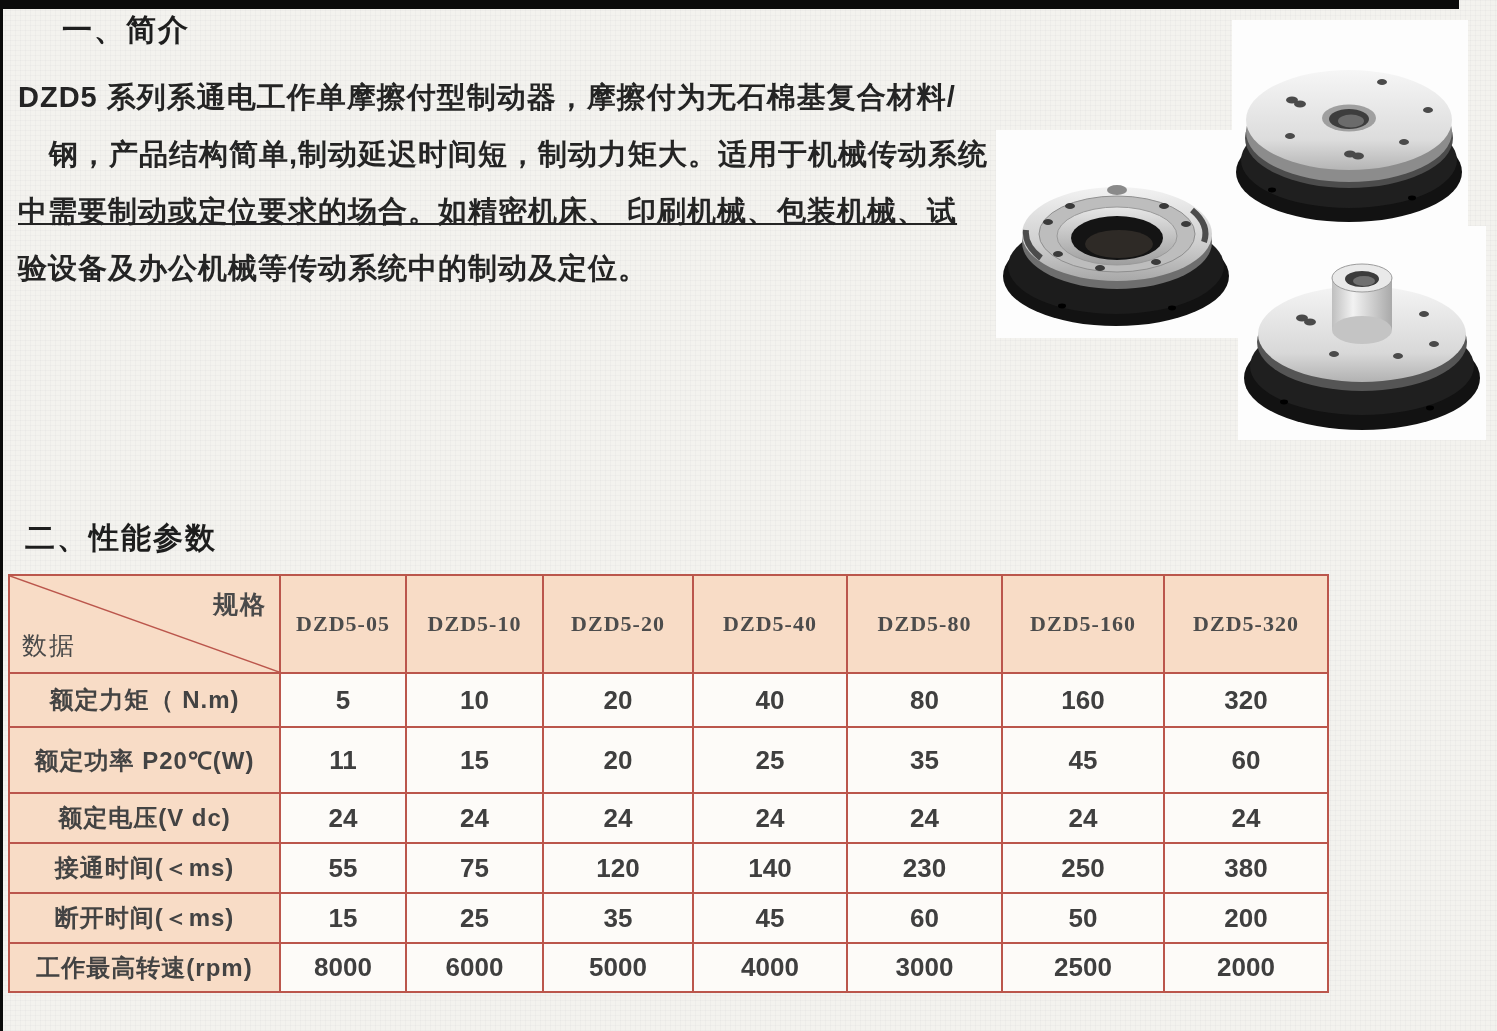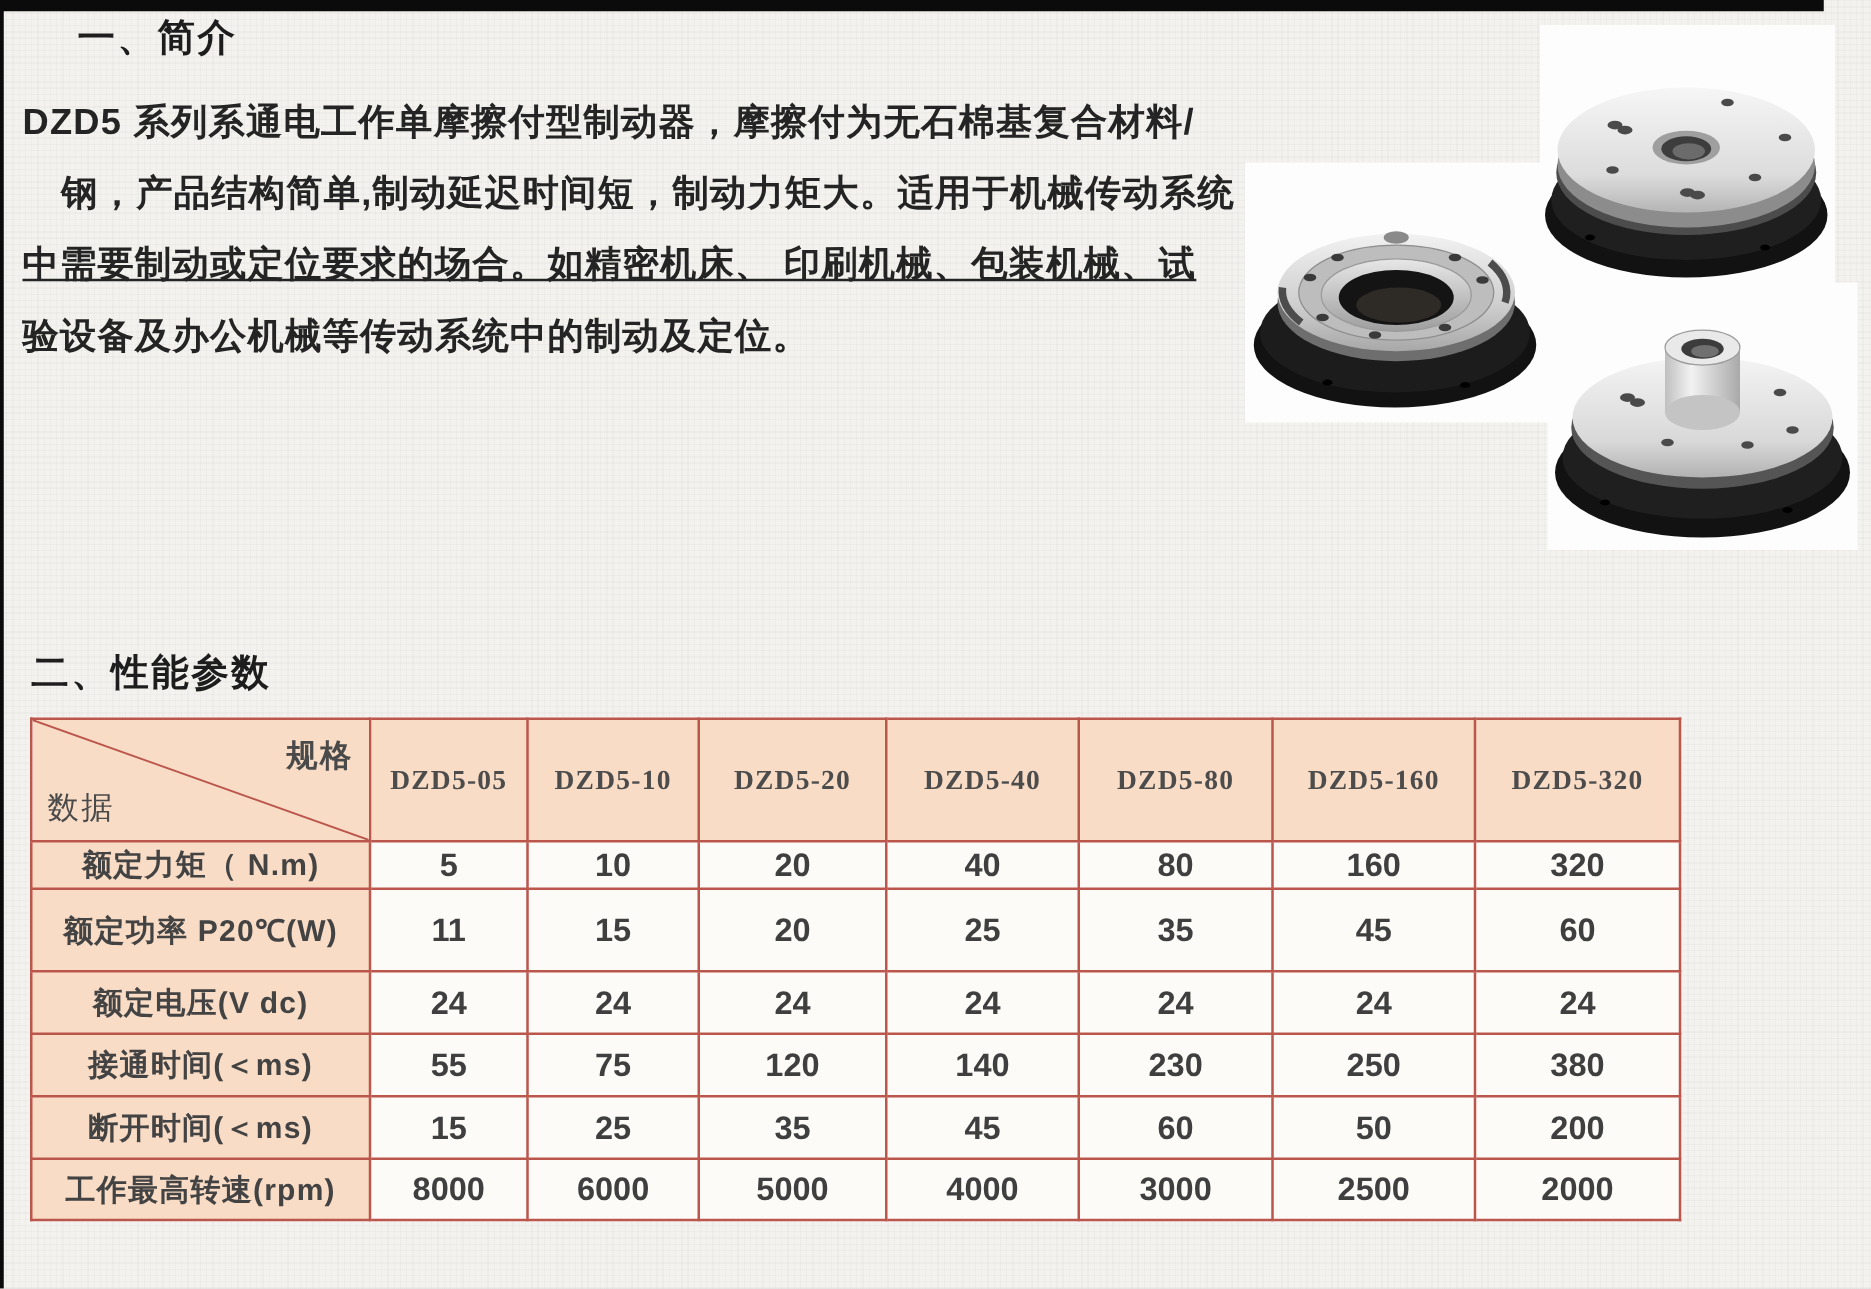--- a/index.html
+++ b/index.html
@@ -23,21 +23,21 @@
     position:absolute;left:18px;font-size:29px;font-weight:600;color:#242424;
     letter-spacing:1px;white-space:nowrap;
   }
   .l0{top:78px;}.l1{top:135px;margin-left:31px;}.l2{top:192px;text-decoration:underline;}.l3{top:249px;}
   .photo{position:absolute;background:#fdfdfd;}
   .photo svg{display:block;}
   .p1{left:996px;top:130px;width:244px;height:208px;}
   .p2{left:1232px;top:20px;width:236px;height:218px;}
   .p3{left:1238px;top:226px;width:248px;height:214px;}
 
-  .tablewrap{position:absolute;left:24px;top:574px;}
+  .tablewrap{position:absolute;left:8px;top:574px;}
   table.spec{
     border-collapse:collapse;table-layout:fixed;
     border:2px solid #a84a42;
     background:#fdfbf8;
   }
   table.spec td,table.spec th{
     border:2px solid #bb564c;
     padding:0;text-align:center;vertical-align:middle;
   }
   th.corner,td.rowlabel{background:#f8dcc6;}
@@ -195,21 +195,21 @@
           <span class="corner-bl">数据</span>
         </th>
         <th class="colhead">DZD5-05</th>
         <th class="colhead">DZD5-10</th>
         <th class="colhead">DZD5-20</th>
         <th class="colhead">DZD5-40</th>
         <th class="colhead">DZD5-80</th>
         <th class="colhead">DZD5-160</th>
         <th class="colhead">DZD5-320</th>
       </tr>
-      <tr style="height:38px">
+      <tr style="height:54px">
         <td class="rowlabel">额定力矩（ N.m)</td>
         <td class="val">5</td>
         <td class="val">10</td>
         <td class="val">20</td>
         <td class="val">40</td>
         <td class="val">80</td>
         <td class="val">160</td>
         <td class="val">320</td>
       </tr>
       <tr style="height:66px">

